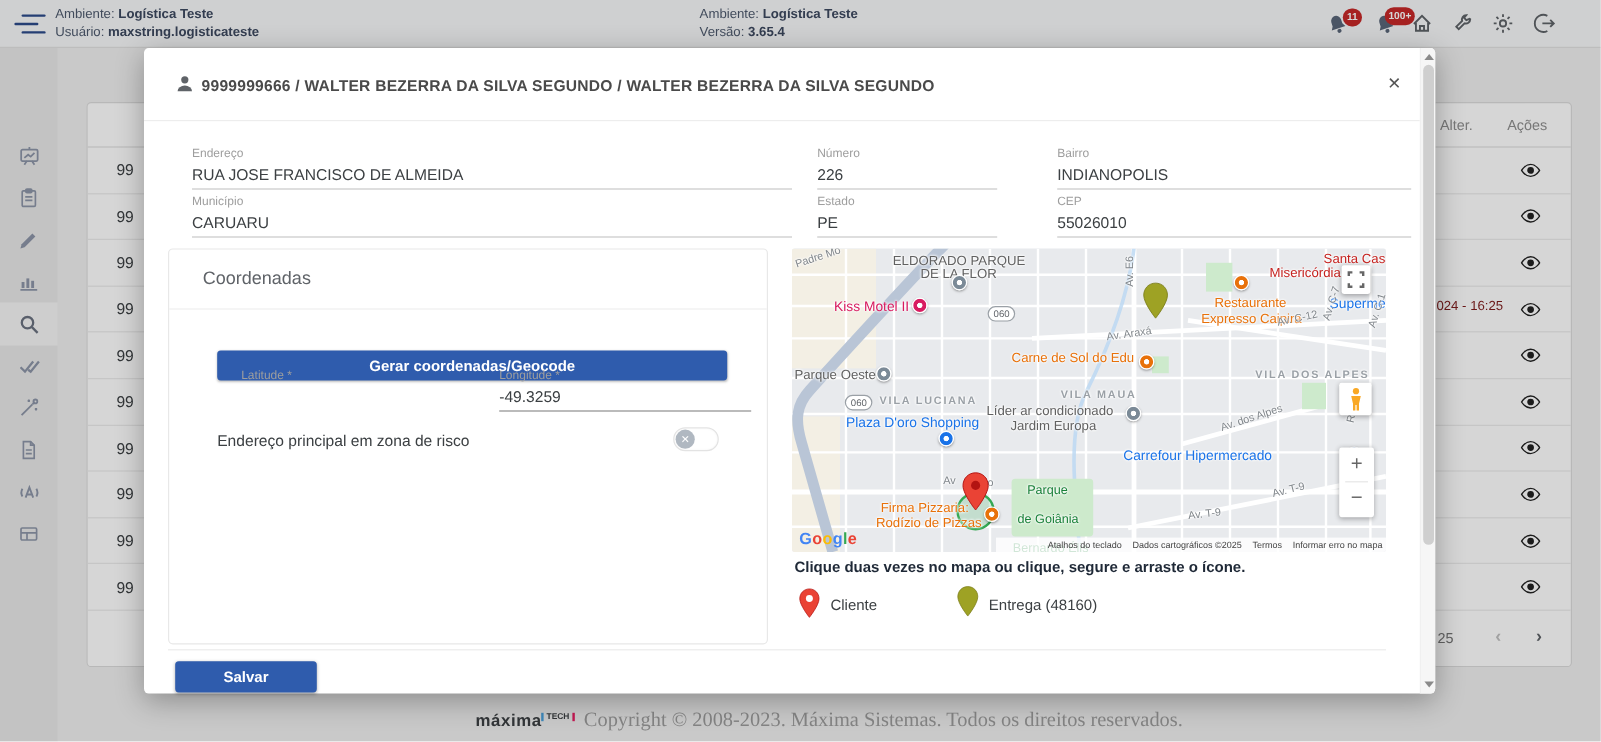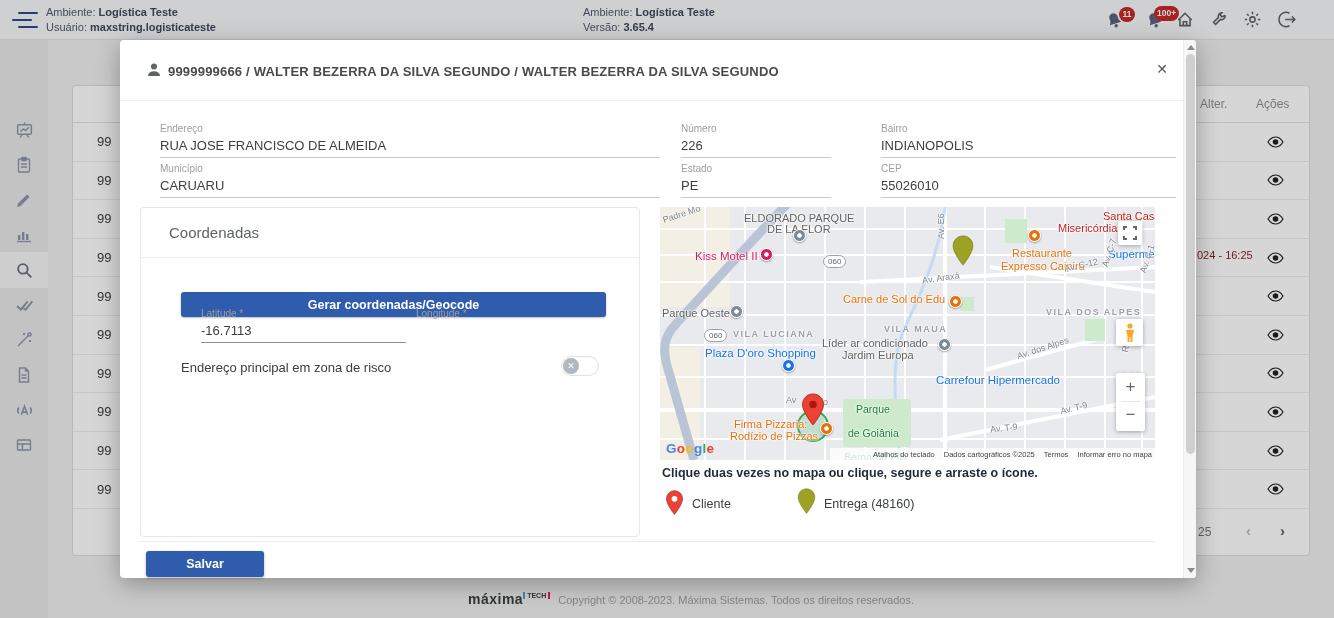--- a/index.html
+++ b/index.html
@@ -29,21 +29,21 @@
   .t-row { height:38.6px; border-bottom:1px solid #ececec; display:flex; align-items:center; }
   .t-row-left { padding-left:24px; font-size:13px; color:#3c4043; }
   .t-row-right { justify-content:flex-end; padding-right:25px; }
   .t-pag { position:relative; height:47px;padding-left:24px; }
   .t-pag span { position:absolute; }
 
   
   #footer { position:absolute; left:48px; right:0; top:590px; text-align:center; }
   .logo-main { font-weight:bold; font-size:14px; color:#3c4043; letter-spacing:.5px; }
   .logo-sup { font-size:7px; font-weight:bold; color:#3c4043; vertical-align:super; border-left:2px solid #4aa3df; border-right:2px solid #e91e63; padding:0 2px; }
-  .copyright { font-size:11px; color:#9e9e9e; margin-left:8px; }
+  .copyright { font-size:17px; color:#9e9e9e; margin-left:8px;font-family:Liberation Serif, serif; }
 
   
   #overlay { position:absolute; inset:0; background:rgba(0,0,0,0.16); z-index:50; }
 
   
   #modal { position:absolute; left:120px; top:40px; width:1076px; height:538px; background:#fff; border-radius:4px; box-shadow:0 6px 24px rgba(0,0,0,.3); z-index:100; }
   #modal-title { position:absolute; left:48px; top:24px; font-size:13px; font-weight:bold; color:#4a4a4a; letter-spacing:.2px; }
   #modal-close { position:absolute; left:1030px; top:17px; width:24px; height:24px; font-size:14px; font-weight:bold; color:#555; text-align:center; line-height:24px; cursor:pointer; }
   .hdr-divider { position:absolute; left:0; top:60px; width:1063px; height:1px; background:#ededed; }
 
@@ -371,24 +371,24 @@
     <label>CEP</label>
     <input value="55026010" style="">
   </div>
 
   <div id="coord-card">
     <div id="coord-title">Coordenadas</div>
     <div class="card-divider"></div>
     <button id="geocode-btn">Gerar coordenadas/Geocode</button>
     <div class="field" style="left:40px;top:100px;width:205px;">
       <label>Latitude *</label>
-      <input class="dark-line" value="-16.7113" style="">
     </div>
     <div class="field" style="left:255px;top:100px;width:210px;">
       <label>Longitude *</label>
+      <input class="dark-line" value="-49.3259" style="">
     </div>
     <div id="risk-label">Endereço principal em zona de risco</div>
     <div id="risk-toggle">
       <div id="risk-knob">✕</div>
     </div>
   </div>
 
   <div id="map">
     <svg width="495" height="253" viewBox="0 0 495 253" style="position:absolute;left:0;top:0;">
       <rect x="0" y="0" width="70" height="100" fill="#f3efe4"></rect>

